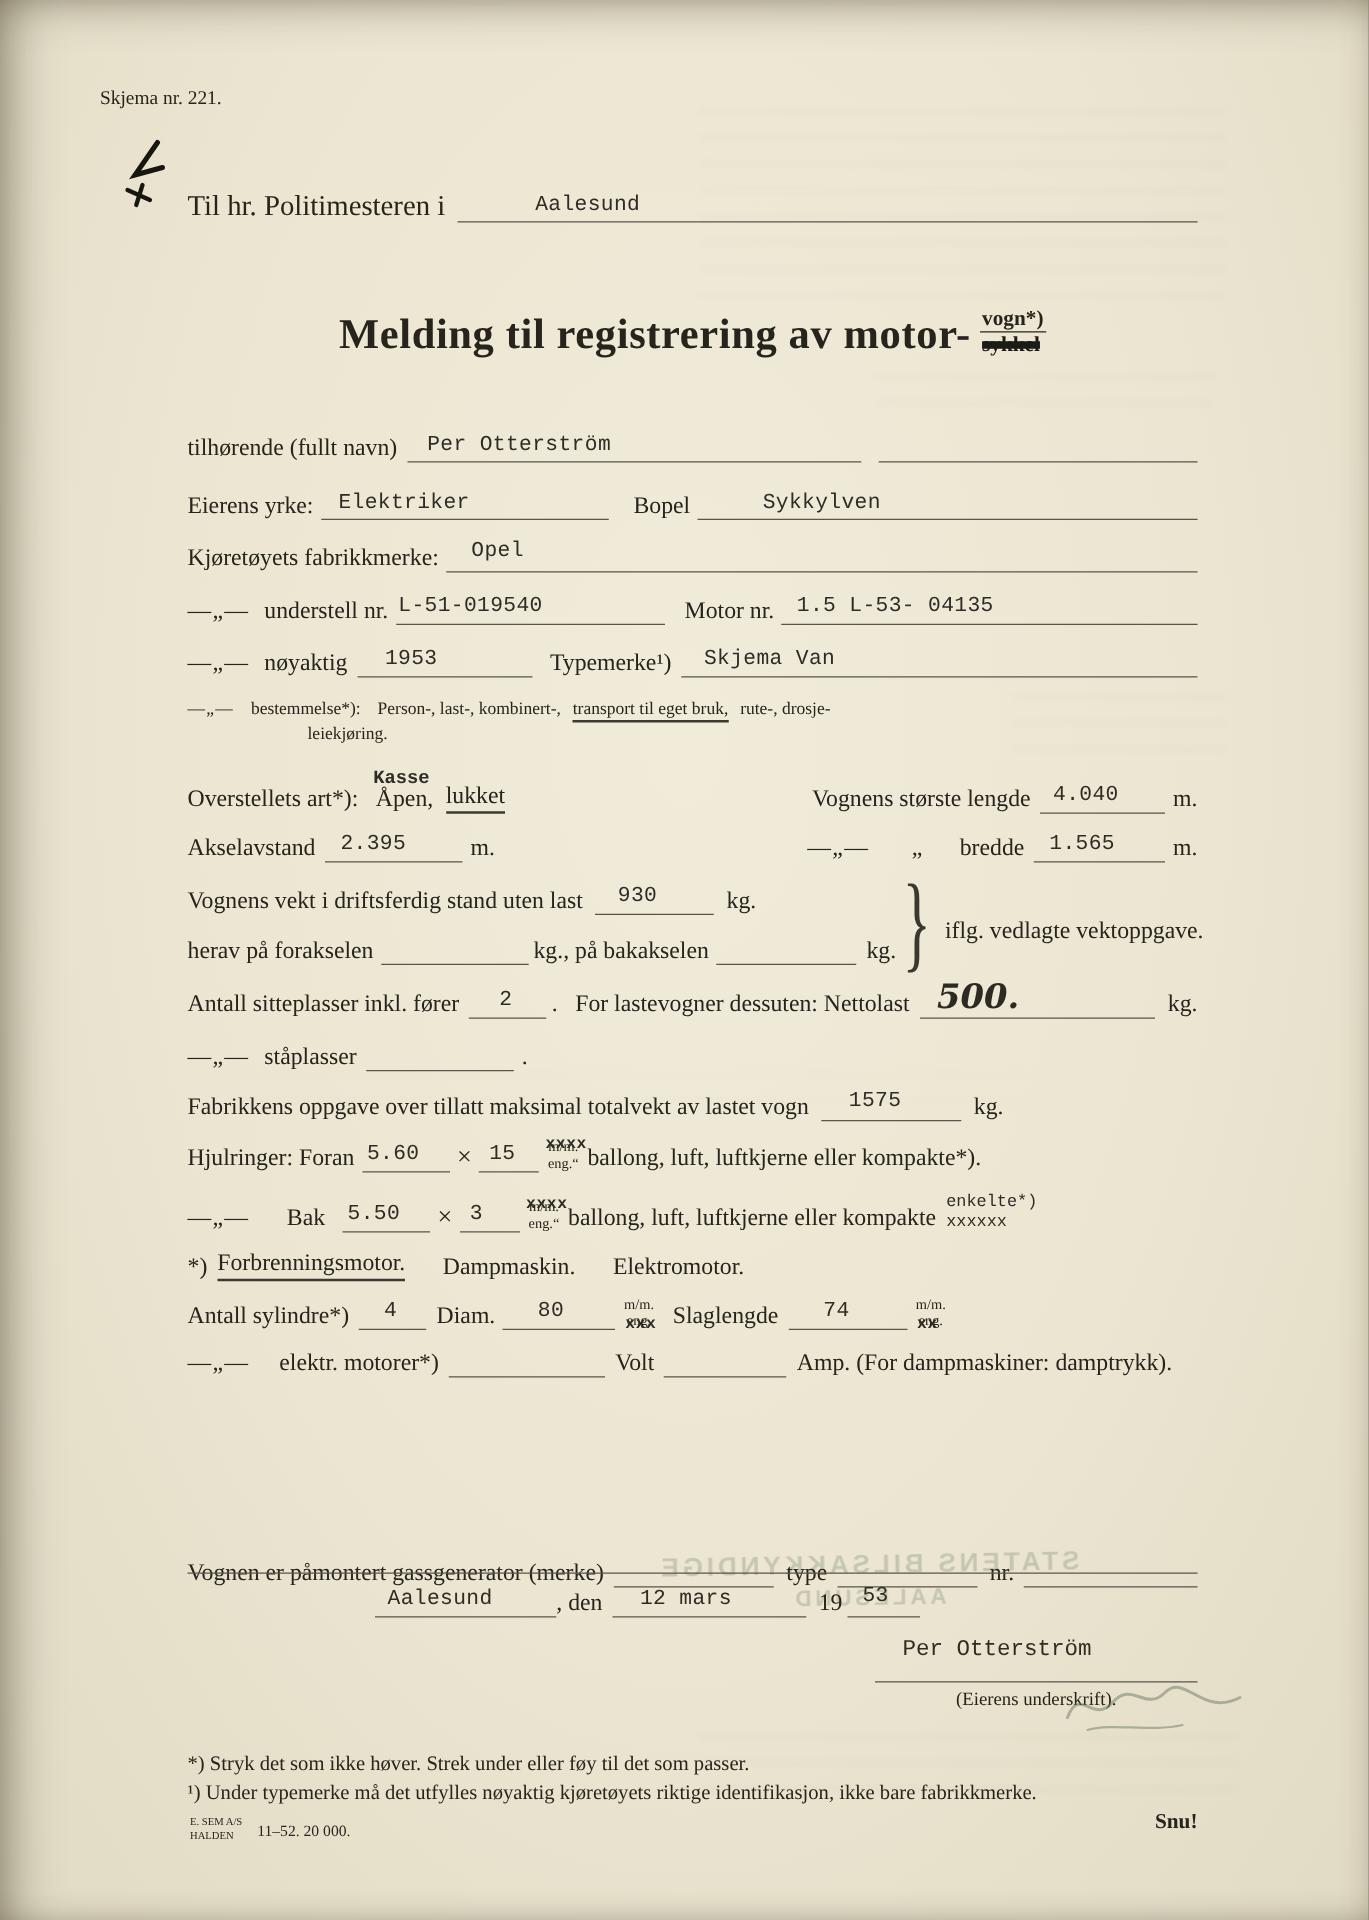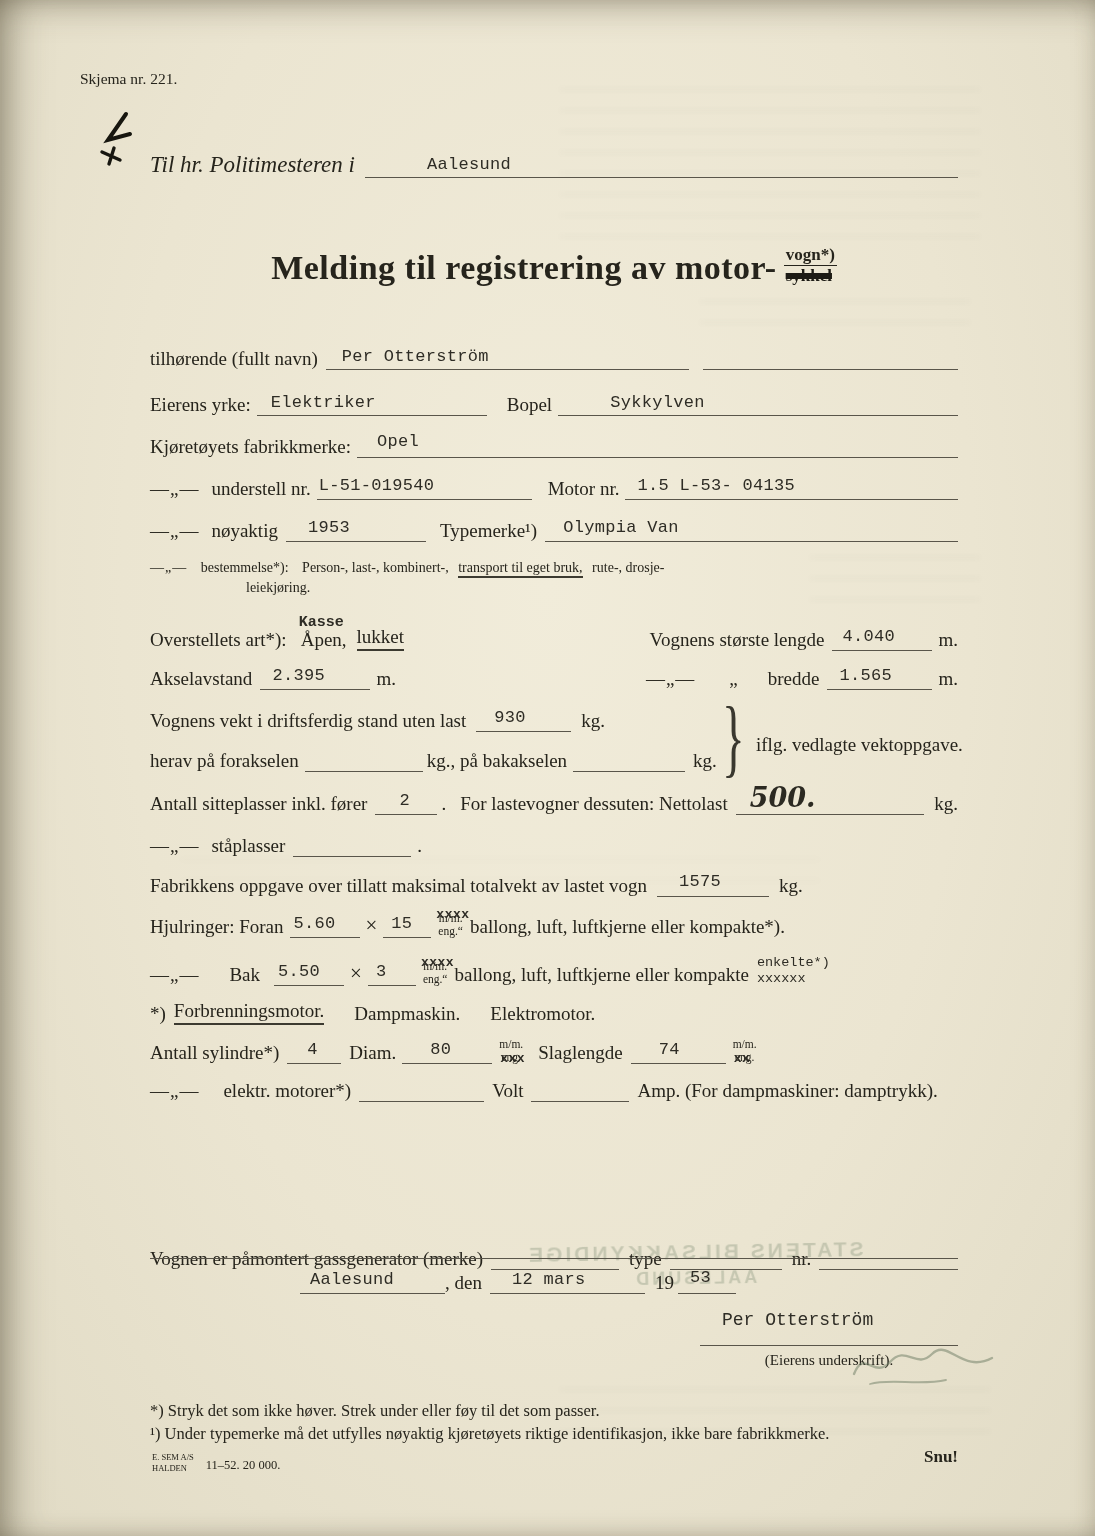--- a/index.html
+++ b/index.html
@@ -75,21 +75,21 @@
   <div class="abs" style="left:80px;top:70px;font-size:15.5px;">Skjema nr. 221.</div>
 
   <div class="abs" style="left:94px;top:110px;">
     <svg width="48" height="58" viewBox="0 0 48 58">
       <path d="M32 4 L14 30 L36 24" fill="none" stroke="#17160f" stroke-width="4" stroke-linecap="round"></path>
       <path d="M8 42 L26 50 M20 38 L15 54" fill="none" stroke="#17160f" stroke-width="3.4" stroke-linecap="round"></path>
     </svg>
   </div>
 
   <div class="row rL rR" style="top:152px;">
-    <span class="lbl" style="font-style:italic;font-size:23px;">Til hr. Politimesteren i</span>
+    <span class="lbl" style="font-size:23px;">Til hr. Politimesteren i</span>
     <span class="field grow" style="margin-left:10px;">
       <span class="tv" style="left:62px;">Aalesund</span>
     </span>
   </div>
 
   <div class="title-row" style="top:248px;">
     <span class="title-main">Melding til registrering av motor-</span>
     <span class="title-stack">
       <span class="title-top">vogn*)</span>
       <span class="title-bot">sykkel</span>
@@ -135,21 +135,21 @@
   </div>
 
   <div class="row rL rR" style="top:520px;">
     <span class="dash">—„—</span>
     <span class="lbl" style="margin-left:12px;">nøyaktig</span>
     <span class="field" style="width:140px;margin-left:8px;">
       <span class="tv" style="left:22px;bottom:4px;">1953</span>
     </span>
     <span class="lbl" style="margin-left:14px;">Typemerke¹)</span>
     <span class="field grow" style="margin-left:8px;">
-      <span class="tv" style="left:18px;bottom:4px;">Olympia Van</span>
+      <span class="tv" style="left:18px;bottom:4px;">Skjema Van</span>
     </span>
   </div>
 
   <div class="abs" style="left:150px;top:558px;right:137px;font-size:14px;line-height:1.45;">
     <div style="white-space:nowrap;">
       <span class="dash">—„—</span>
       <span style="margin-left:10px;">bestemmelse*):</span>
       <span style="margin-left:10px;">Person-, last-, kombinert-,</span>
       <span class="pen" style="margin-left:6px;">transport til eget bruk,</span>
       <span style="margin-left:6px;">rute-, drosje-</span>

